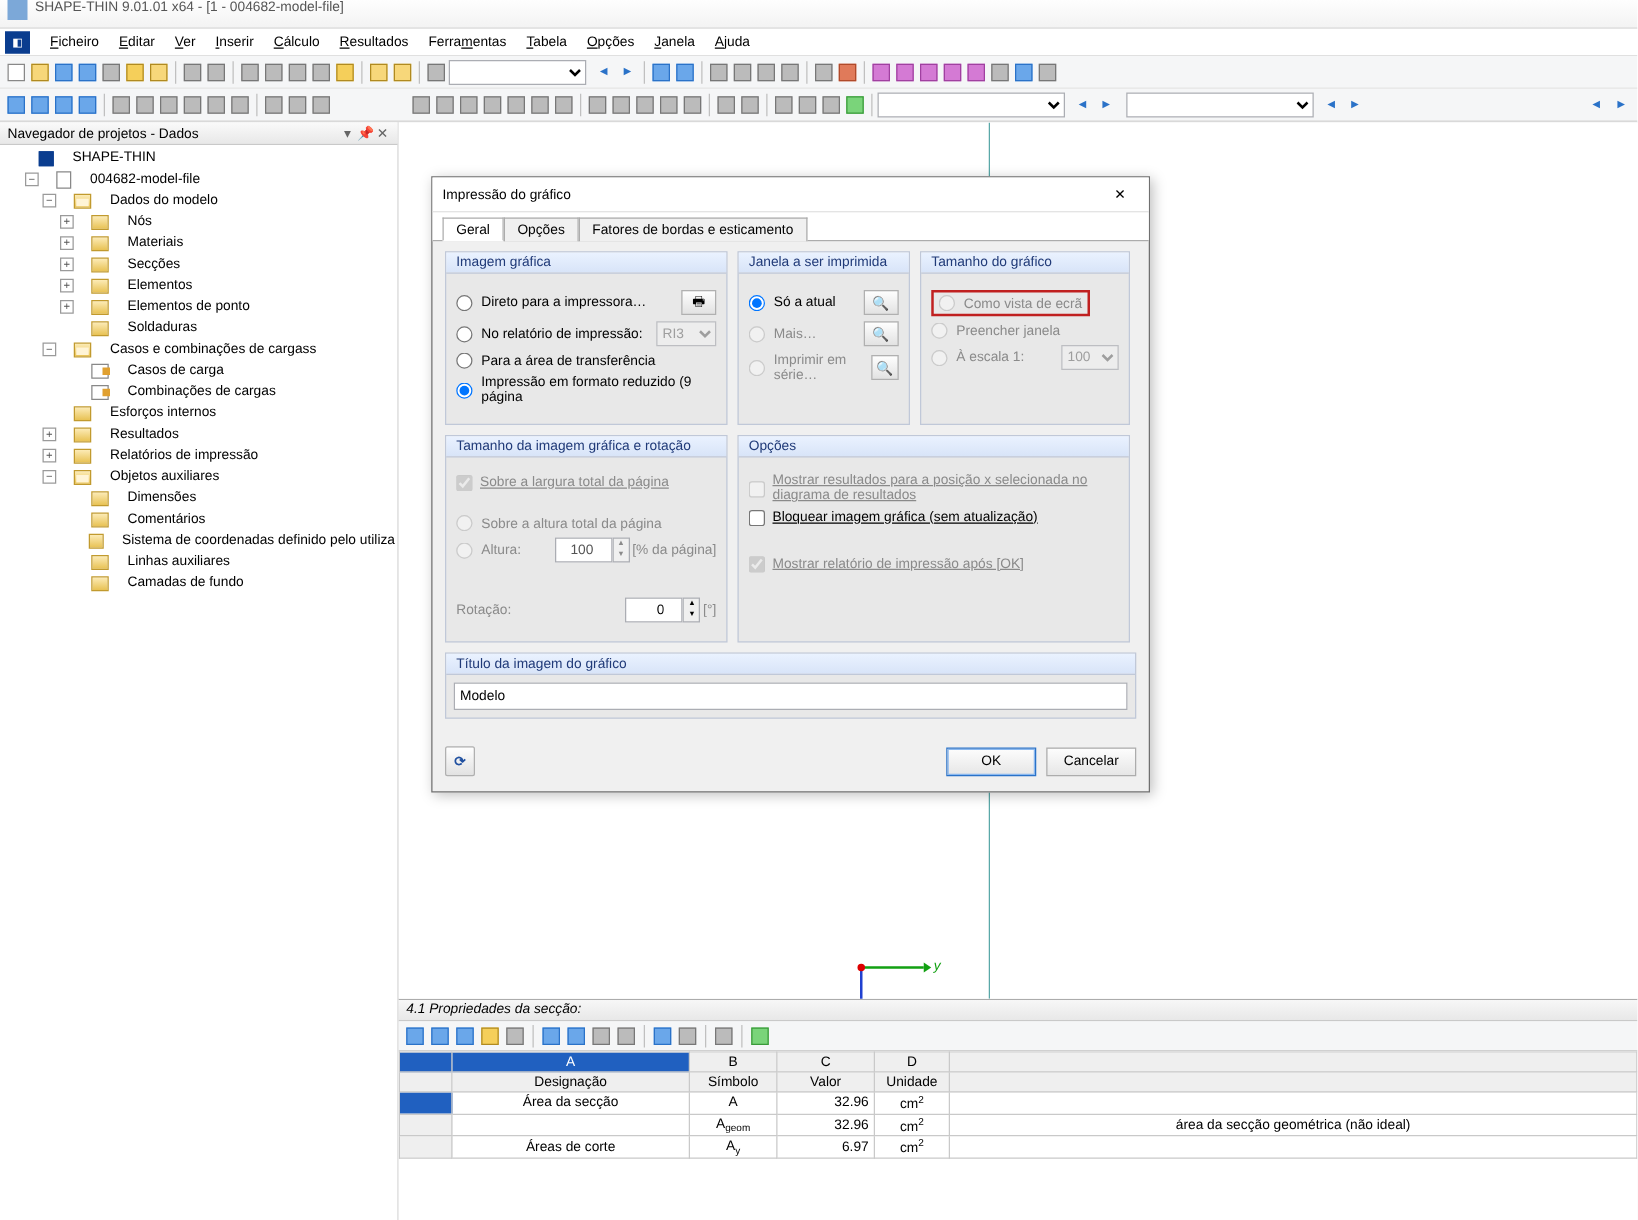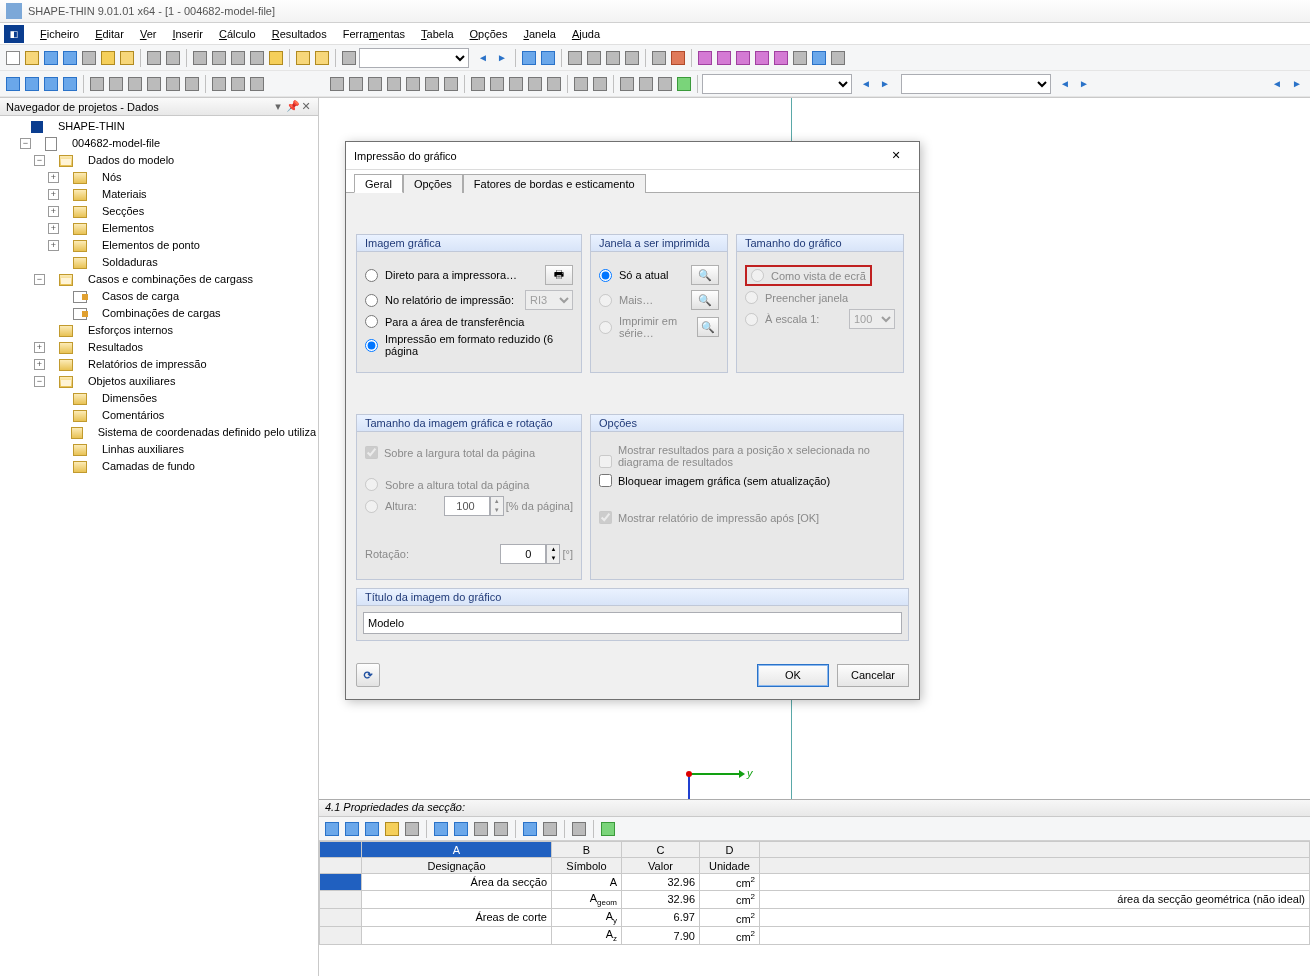--- a/index.html
+++ b/index.html
@@ -1,19 +1,19 @@
 <!DOCTYPE html>
 <html><head>
 <meta charset="utf-8">
 <style>
 * { box-sizing: border-box; margin: 0; padding: 0; font-family: "Segoe UI", Tahoma, sans-serif; font-size: 11px; }
 body { background: #fff; width: 1310px; height: 976px; overflow: hidden; position: relative; }
 
 
-.titlebar { height: 23px; background: linear-gradient(#fefefe,#f3f3f3); border-bottom: 1px solid #d0d0d0; display: flex; align-items: center; padding-left: 6px; color: #555; }
+.titlebar { height: 23px; background: linear-gradient(#fefefe,#f3f3f3); border-bottom: 1px solid #d0d0d0; display: flex; align-items: flex-start; padding-left: 6px; color: #555; }
 .titlebar .app-icon { width: 16px; height: 16px; margin-right: 6px; background: #7ca8d8; display: inline-block; }
 
 
 .menubar { height: 22px; background: #fff; border-bottom: 1px solid #e0e0e0; display: flex; align-items: center; padding-left: 4px; }
 .menubar .app-square { width: 20px; height: 18px; background: #0a3d8f; display: inline-flex; align-items: center; justify-content: center; color: #fff; font-size: 9px; margin-right: 8px; }
 .menubar span.menu-item { padding: 2px 8px; cursor: default; }
 .menubar span.menu-item u { text-decoration: underline; }
 
 
 .toolbar-rows { background: #f5f6f7; border-bottom: 1px solid #c9c9c9; }
@@ -62,53 +62,53 @@
 .axis-indicator .za { position: absolute; left: -1px; top: 0; width: 2px; height: 50px; background: #2040d0; }
 .axis-indicator .za::after { content:""; position:absolute; left:-3px; bottom:-6px; border-top:6px solid #2040d0; border-left:4px solid transparent; border-right:4px solid transparent; }
 .axis-indicator .ly { position:absolute; left:58px; top:-7px; color:#12a012; font-style:italic; }
 
 
 .bottom-area { height: 178px; border-top: 1px solid #acacac; display: flex; flex-direction: column; background: #efefef; }
 .bottom-title { height: 17px; background: linear-gradient(#f7f7f7,#e8e8e8); padding: 1px 6px; border-bottom: 1px solid #c9c9c9; font-style: italic; }
 .bottom-toolbar { height: 24px; background: #f5f6f7; display: flex; align-items: center; padding: 0 4px; gap: 2px; border-bottom: 1px solid #d0d0d0; }
 .grid-wrap { flex: 1; overflow: auto; background: #fff; }
 table.grid { border-collapse: collapse; width: 100%; }
-table.grid th, table.grid td { border: 1px solid #c9c9c9; padding: 1px 4px; height: 16px; font-size: 11px; text-align: right; }
+table.grid th, table.grid td { border: 1px solid #c9c9c9; padding: 1px 4px; height: 16px; font-size: 11px; text-align: center; }
 table.grid th { background: #efefef; font-weight: normal; }
 table.grid .colhead { text-align: center; }
 table.grid .rowhead { width: 42px; background: #efefef; }
 table.grid .rowhead.active { background: #2060c0; }
 table.grid th.sel { background: #2060c0; color: #fff; }
 table.grid td.num { text-align: right; }
 .sup { font-size:8px; vertical-align: super; }
 
 
 .dialog { position: absolute; left: 345px; top: 141px; width: 575px; background: #f0f0f0; border: 1px solid #707070; box-shadow: 2px 2px 10px rgba(0,0,0,0.25); }
 .dlg-title { height: 28px; background: #fff; display: flex; align-items: center; justify-content: space-between; padding: 0 8px; border-bottom: 1px solid #dcdcdc; }
 .dlg-close { width: 30px; height: 20px; display: flex; align-items: center; justify-content: center; cursor: pointer; }
 .dlg-tabs { height: 23px; background: #fff; padding: 3px 4px 0 8px; border-bottom: 1px solid #acacac; display: flex; gap: 0; }
 .dlg-tab { padding: 3px 10px; border: 1px solid #acacac; border-bottom: none; background: #f0f0f0; cursor: pointer; position: relative; top: 1px; }
 .dlg-tab.active { background: #fff; border-bottom: 1px solid #fff; }
 .dlg-body { padding: 8px 10px 6px 10px; }
-.dlg-row1 { display: flex; gap: 8px; margin-top: 33px; }
+.dlg-row1 { display: flex; gap: 8px; }
 .group { border: 1px solid #c0c8d8; background: #e8e8e8; position: relative; margin-bottom: 8px; }
 .group .g-title { position: relative; background: linear-gradient(#eaf2ff,#d8e4f8); padding: 2px 8px; color: #203a78; font-size: 11px; border-bottom: 1px solid #c0c8d8; }
 .group .g-body { padding: 8px 8px 10px 8px; }
 .group.sml .g-body { min-height: 110px; }
 .radio-row { display: flex; align-items: center; gap: 4px; margin: 5px 0; }
 .radio-row input[type=radio] { margin-right: 3px; }
 .radio-row label { cursor: default; }
 .mini-btn { width: 28px; height: 20px; border: 1px solid #b0b0b0; background: linear-gradient(#fefefe,#e2e2e2); margin-left: auto; display:flex; align-items:center; justify-content:center; }
 .mini-select { width: 48px; height: 20px; border: 1px solid #abadb3; background: #f0f0f0; margin-left: auto; font-size:11px; }
 .group .num-input { width: 46px; height: 20px; border: 1px solid #abadb3; text-align: right; padding-right: 14px; position: relative; background:#fff; }
 .spin { display:inline-flex; flex-direction:column; border:1px solid #abadb3; height:20px; width:14px; margin-left:-2px; background:#f0f0f0; }
 .spin span { flex:1; font-size:6px; text-align:center; line-height:8px; cursor:pointer; }
 .hl-box { border: 2px solid #c02020; padding: 2px 4px; display: inline-flex; align-items: center; gap: 4px; }
 .group.disabled label, .radio-row.disabled label, .disabled { color: #8a8a8a; }
-.chk-row { display: flex; align-items: flex-end; gap: 6px; margin: 4px 0; }
+.chk-row { display: flex; align-items: center; gap: 6px; margin: 4px 0; text-decoration: underline; }
 .chk-row input { margin-top: 2px; }
 .title-group { border: 1px solid #c0c8d8; }
 .title-input { width: 100%; height: 22px; border: 1px solid #abadb3; padding: 2px 4px; background: #fff; }
 .dlg-foot { display: flex; align-items: center; padding: 8px 10px 12px 10px; gap: 8px; }
 .help-btn { width: 24px; height: 24px; border: 1px solid #b0b0b0; border-radius: 2px; background: linear-gradient(#fefefe,#e2e2e2); display:flex; align-items:center; justify-content:center; color:#2050a0; font-weight:bold; }
 .dlg-foot .spacer { flex: 1; }
 .btn { min-width: 72px; height: 23px; border: 1px solid #acacac; background: linear-gradient(#fdfdfd,#e6e6e6); cursor: pointer; }
 .btn.primary { border: 1px solid #2a72c8; box-shadow: inset 0 0 0 1px #8ab8ef; }
 .dim { color:#8a8a8a; }
 
@@ -644,28 +644,20 @@
             <td>área da secção geométrica (não ideal)</td>
           </tr>
           <tr>
             <th class="rowhead"></th>
             <td>Áreas de corte</td>
             <td>A<sub style="font-size:8px">y</sub></td>
             <td class="num">6.97</td>
             <td>cm<span class="sup">2</span></td>
             <td></td>
           </tr>
-          <tr>
-            <th class="rowhead"></th>
-            <td></td>
-            <td>A<sub style="font-size:8px">z</sub></td>
-            <td class="num">7.90</td>
-            <td>cm<span class="sup">2</span></td>
-            <td></td>
-          </tr>
         </tbody>
           </table>
       </div>
     </div>
   </div>
 </div>
 
 <div class="dialog">
   <div class="dlg-title">
     <span>Impressão do gráfico</span>
@@ -691,21 +683,21 @@
               <input type="radio" name="g1" style="">
               <label>No relatório de impressão:</label>
               <select class="mini-select" disabled=""><option>RI3</option></select>
             </div>
           <div class="radio-row">
               <input type="radio" name="g1" style="">
               <label>Para a área de transferência</label>
             </div>
           <div class="radio-row">
               <input type="radio" name="g1" checked="" style="">
-              <label>Impressão em formato reduzido (6 página</label>
+              <label>Impressão em formato reduzido (9 página</label>
             </div>
         </div>
       </div>
 
       <div class="group sml" style="width:138px">
         <div class="g-title">Janela a ser imprimida</div>
         <div class="g-body">
           <div class="radio-row">
               <input type="radio" name="g2" checked="" style="">
               <label>Só a atual</label>

